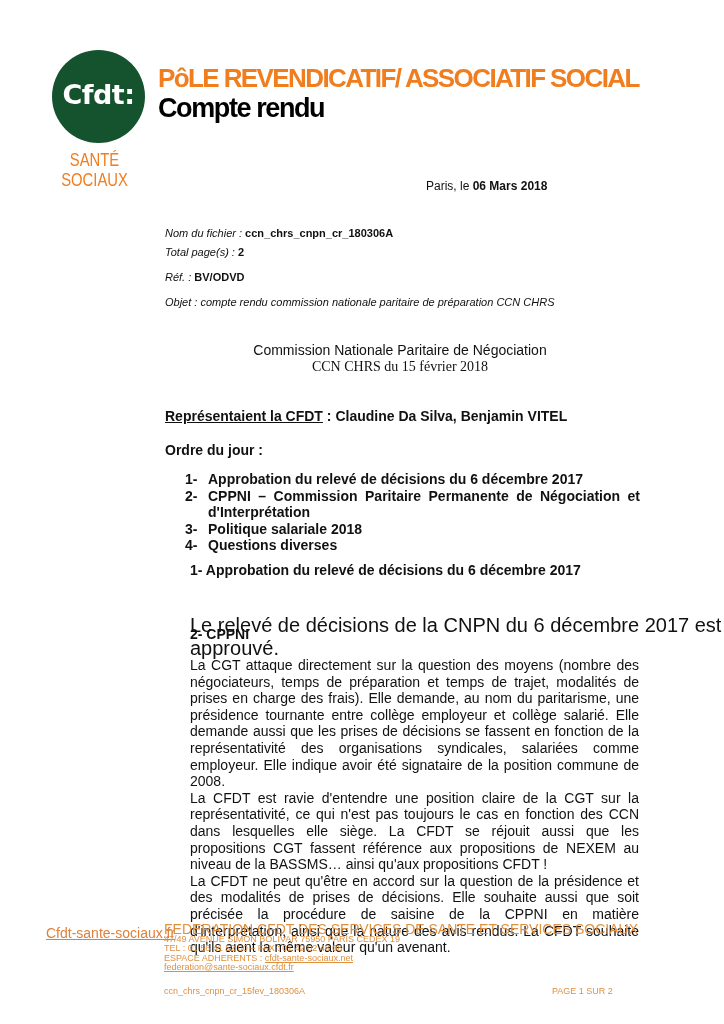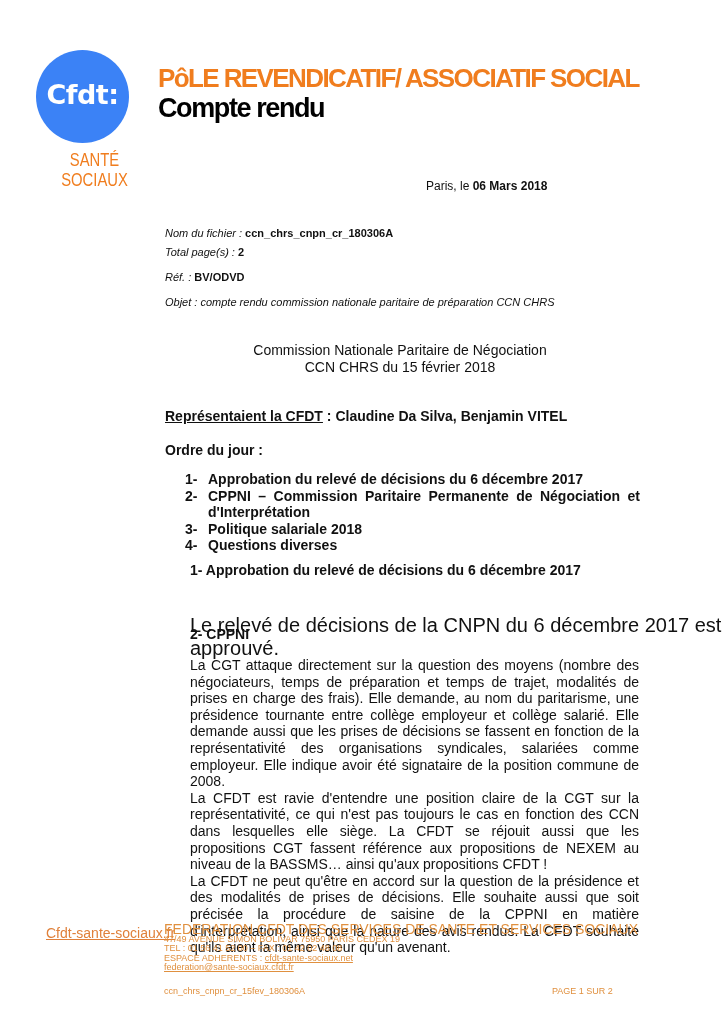--- a/index.html
+++ b/index.html
@@ -1,30 +1,30 @@
 <!DOCTYPE html>
 <html><head>
 <meta charset="utf-8">
 <style>
   html, body { margin: 0; padding: 0; background: #ffffff; }
   body { width: 724px; height: 1024px; position: relative; overflow: hidden; font-family: "Liberation Sans", sans-serif; color: #111; }
-  .logo { position: absolute; left: 36px; top: 50px; width: 93px; height: 93px; border-radius: 50%; background: #3b82f6; }
+  .logo { position: absolute; left: 52px; top: 50px; width: 93px; height: 93px; border-radius: 50%; background: #14532d; }
   .logo-text { position: absolute; left: 0; right: 0; top: 29px; text-align: center; color: #fff; font-weight: bold; font-size: 27px; letter-spacing: -0.5px; font-family: "DejaVu Sans", sans-serif; }
   .logo-sub { position: absolute; left: 48px; width: 93px; text-align: center; color: #f07d1e; font-family: "Liberation Sans", sans-serif; font-size: 19px; line-height: 19px; transform: scaleX(0.78); }
   .logo-sub.s1 { top: 150px; }
   .logo-sub.s2 { top: 170px; }
   .header-title { position: absolute; left: 158px; top: 63px; font-size: 26px; font-weight: bold; color: #f07d1e; letter-spacing: -1.6px; white-space: nowrap; }
   .header-sub { position: absolute; left: 158px; top: 93px; font-size: 27px; font-weight: bold; color: #000; letter-spacing: -1.4px; white-space: nowrap; }
   .date { position: absolute; left: 426px; top: 179px; font-size: 12px; }
   .date b { font-weight: bold; }
   .meta { position: absolute; left: 165px; font-size: 11px; font-style: italic; white-space: nowrap; }
   .meta b { font-style: normal; font-weight: bold; }
   .meta.m1 { top: 227px; } .meta.m2 { top: 246px; } .meta.m3 { top: 271px; } .meta.m4 { top: 296px; }
   .doc-title { position: absolute; left: 150px; width: 500px; text-align: center; font-size: 14px; line-height: 16px; }
-  .doc-title.t1 { top: 342px; } .doc-title.t2 { top: 359px; }
+  .doc-title.t1 { top: 342px; } .doc-title.t2 { top: 359px; font-family: Liberation Serif, serif; }
   .reps { position: absolute; left: 165px; top: 408px; font-size: 14px; font-weight: bold; }
   .reps u { text-decoration: underline; }
   .ordre { position: absolute; left: 165px; top: 442px; font-size: 14px; font-weight: bold; }
   .agenda { position: absolute; left: 185px; top: 471px; width: 455px; font-size: 14px; font-weight: bold; line-height: 16.5px; }
   .agenda .item { display: flex; }
   .agenda .num { width: 23px; flex: none; }
   .agenda .lbl { flex: 1; text-align: justify; text-align-last: left; }
   .agenda .lbl.just { text-align-last: justify; }
   .sec1 { position: absolute; left: 190px; top: 562px; font-size: 14px; font-weight: bold; }
   .p1 { position: absolute; left: 190px; top: 614px; font-size: 20px; }

